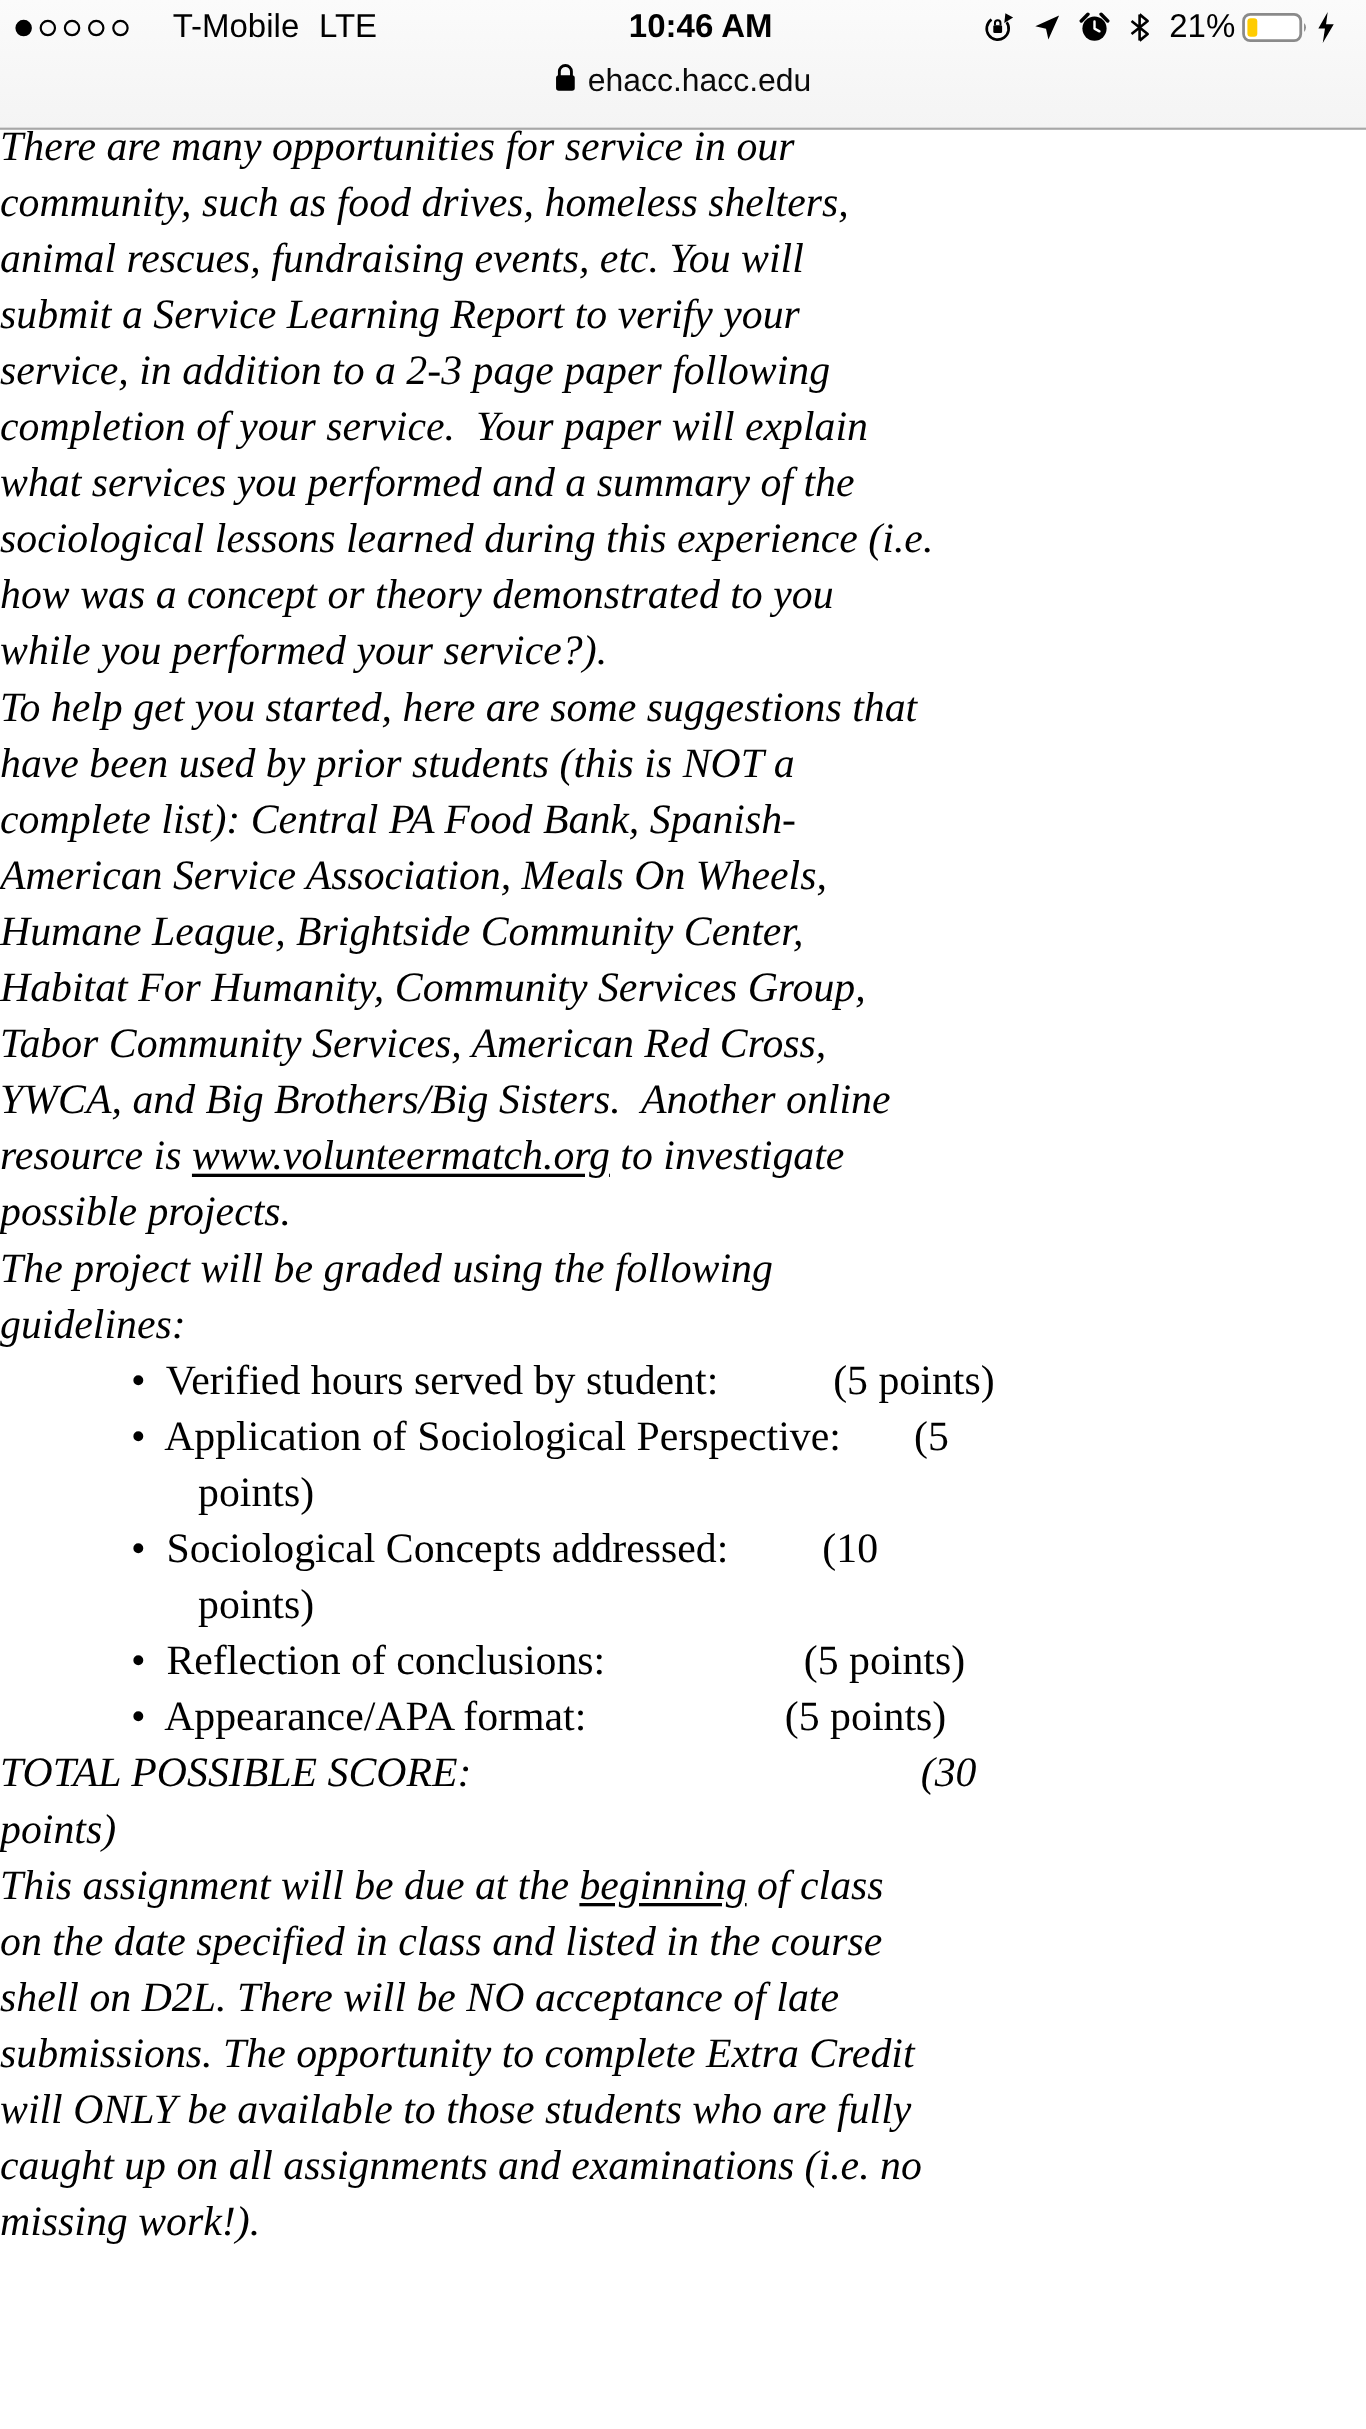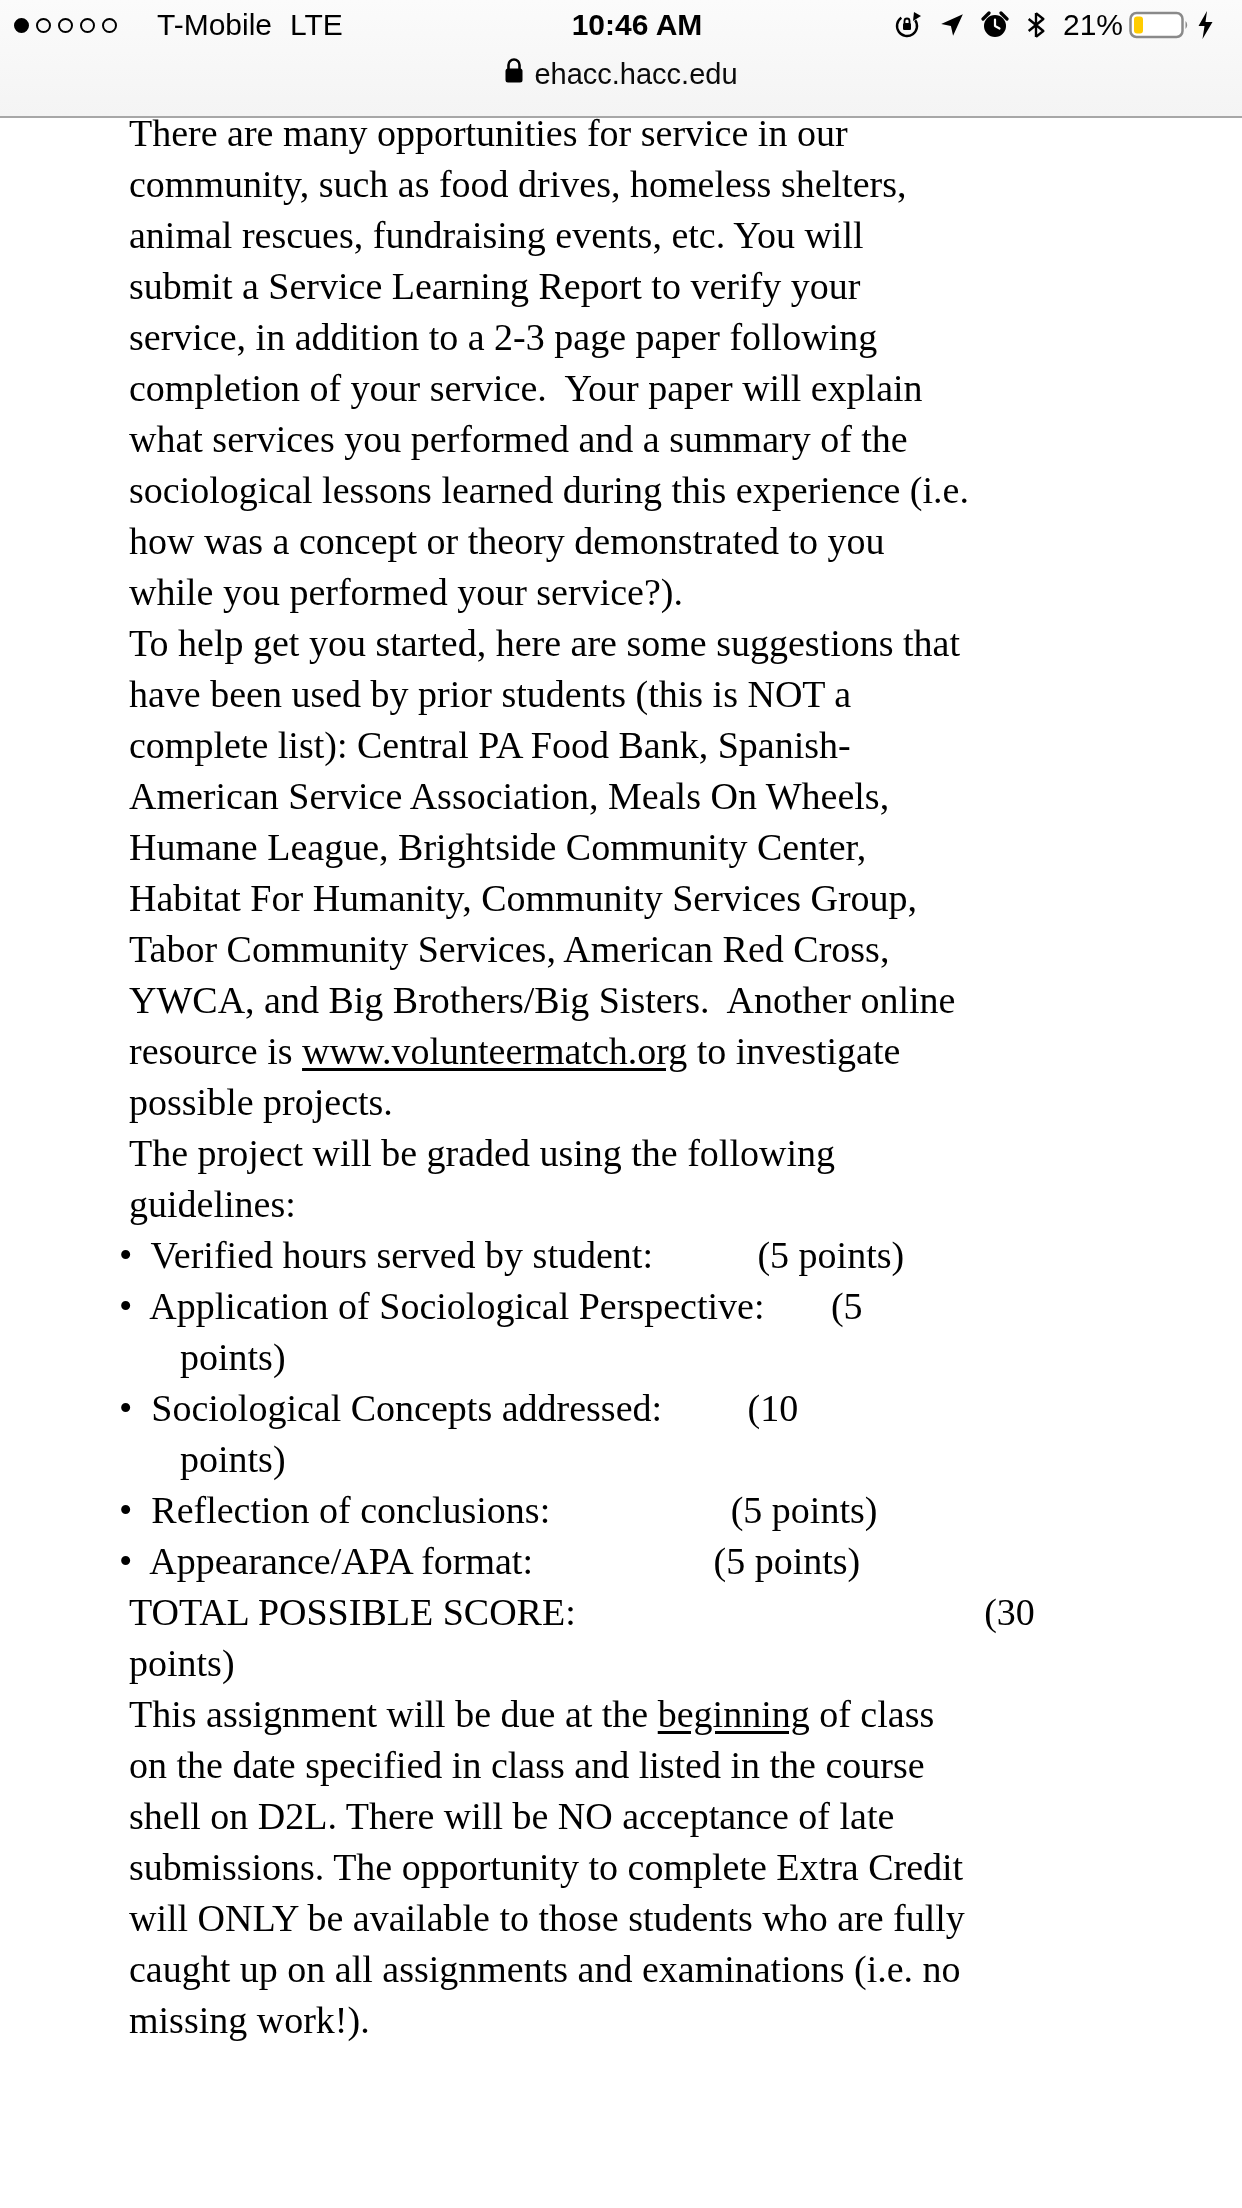--- a/index.html
+++ b/index.html
@@ -22,21 +22,21 @@
   .batt-wrap{display:flex;align-items:center;gap:6px;}
 
   .url-row{position:absolute;top:54px;left:0;width:100%;height:40px;
            display:flex;justify-content:center;align-items:center;gap:10px;
            font-family:"Liberation Sans",sans-serif;font-size:29px;color:#0a0a0a;}
 
   
   .doc{position:absolute;top:108px;left:0;width:1242px;
        font-family:"Liberation Serif",serif;font-size:38px;line-height:51px;color:#000;}
   .line{white-space:pre;}
-  .line.p{padding-left:129px;}
+  .line.p{font-style:italic;}
   .line.b{padding-left:119px;}
   .line.c{padding-left:180px;}
   .u{text-decoration:underline;text-underline-offset:4px;}
 </style>
 </head>
 <body>
 
 <div class="chrome">
 
   <div class="status-row">

